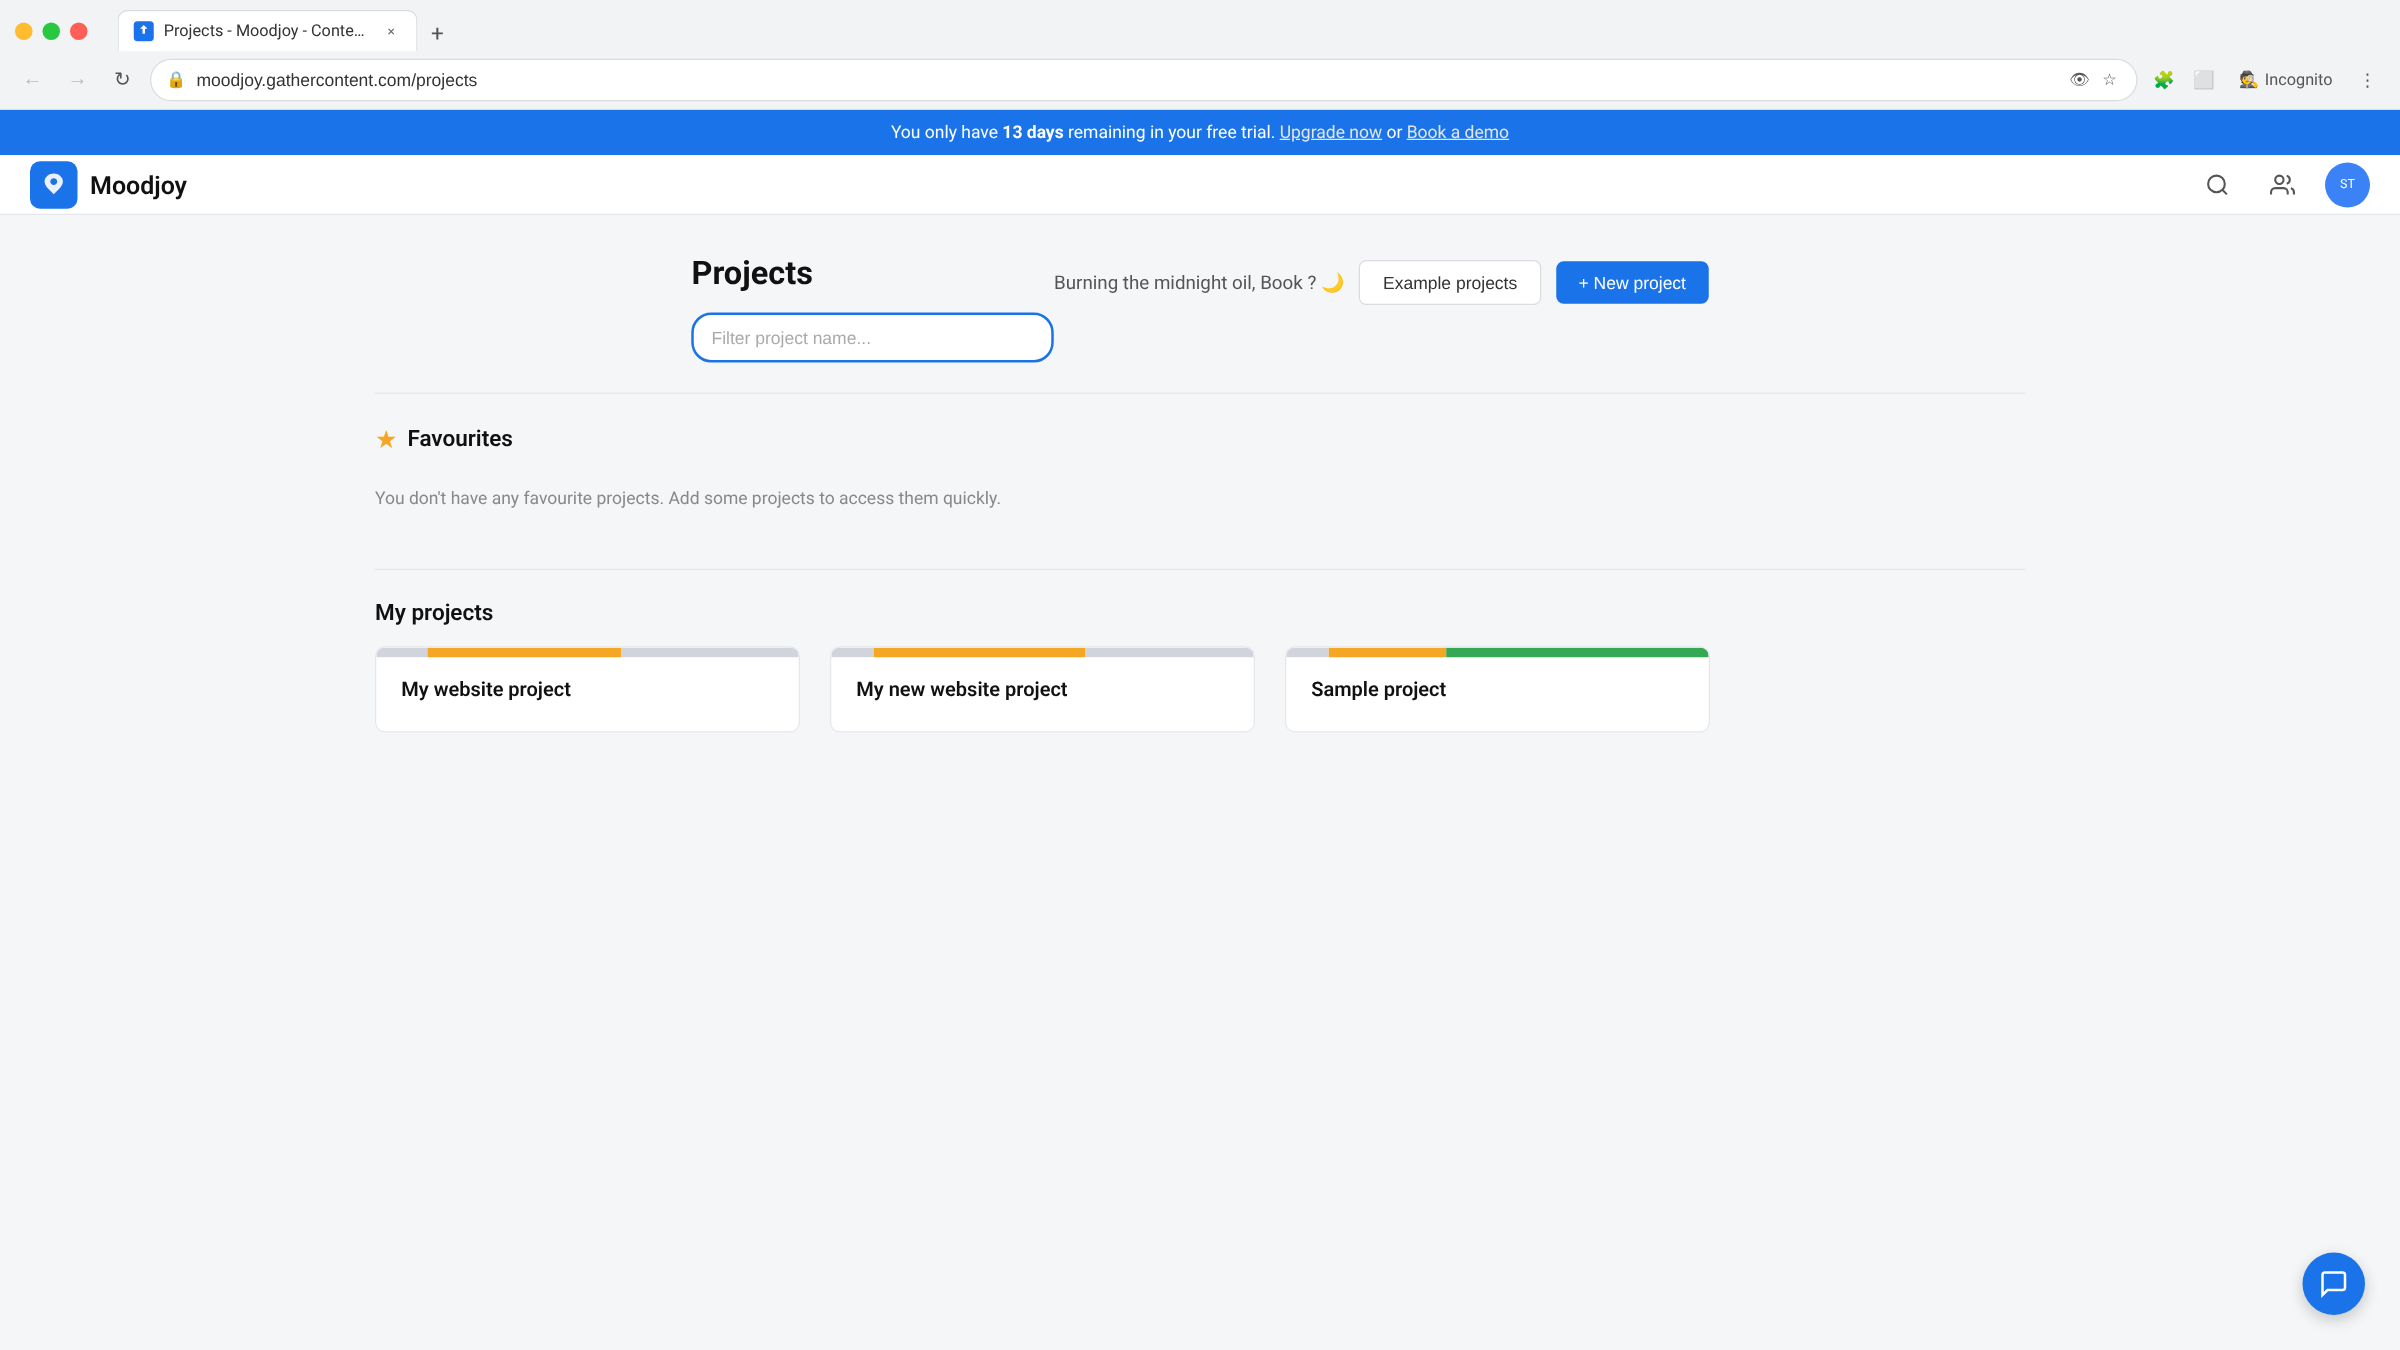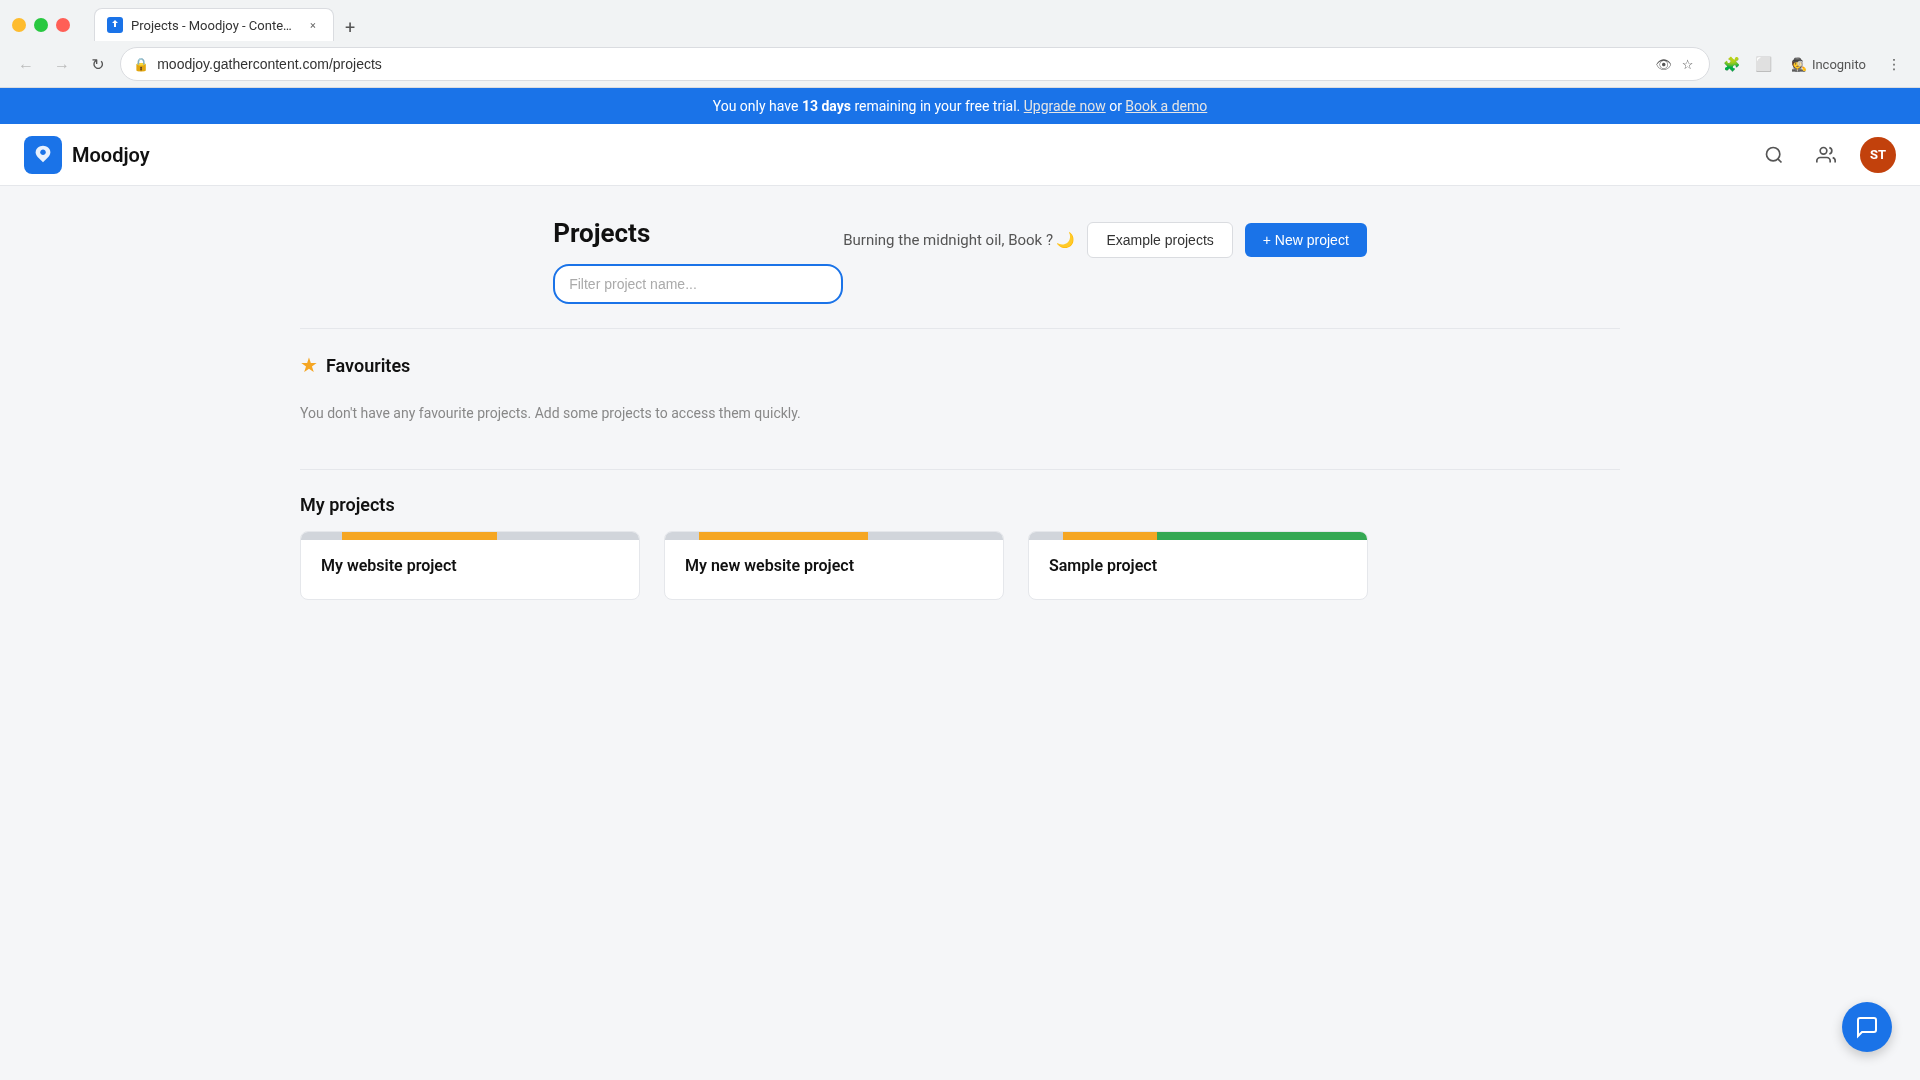--- a/index.html
+++ b/index.html
@@ -164,21 +164,21 @@
     .trial-banner strong { font-weight: 700; }
     .trial-banner a { color: #e5e5e5; text-decoration: underline; cursor: pointer; }
 
     
     .app-header {
       background: #fff;
       border-bottom: 1px solid #e5e7eb;
       display: flex;
       align-items: center;
       padding: 0 24px;
-      height: 62px;
+      height: 48px;
     }
     .logo-area {
       display: flex;
       align-items: center;
       gap: 10px;
       flex: 1;
     }
     .logo-icon {
       width: 38px; height: 38px;
       background: #1a73e8;
@@ -201,25 +201,25 @@
       width: 36px; height: 36px;
       border-radius: 50%;
       display: flex; align-items: center; justify-content: center;
       font-size: 18px;
       color: #555;
       cursor: pointer;
     }
     .user-avatar {
       width: 36px; height: 36px;
       border-radius: 50%;
-      background: #c2410c;
+      background: #3b82f6;
       display: flex; align-items: center; justify-content: center;
       color: white;
-      font-size: 13px;
-      font-weight: 700;
+      font-size: 10px;
+      font-weight: 400;
       cursor: pointer;
     }
 
     
     .main-content {
       max-width: 1400px;
       margin: 0 auto;
       padding: 32px 40px;
     }
     .page-header {

